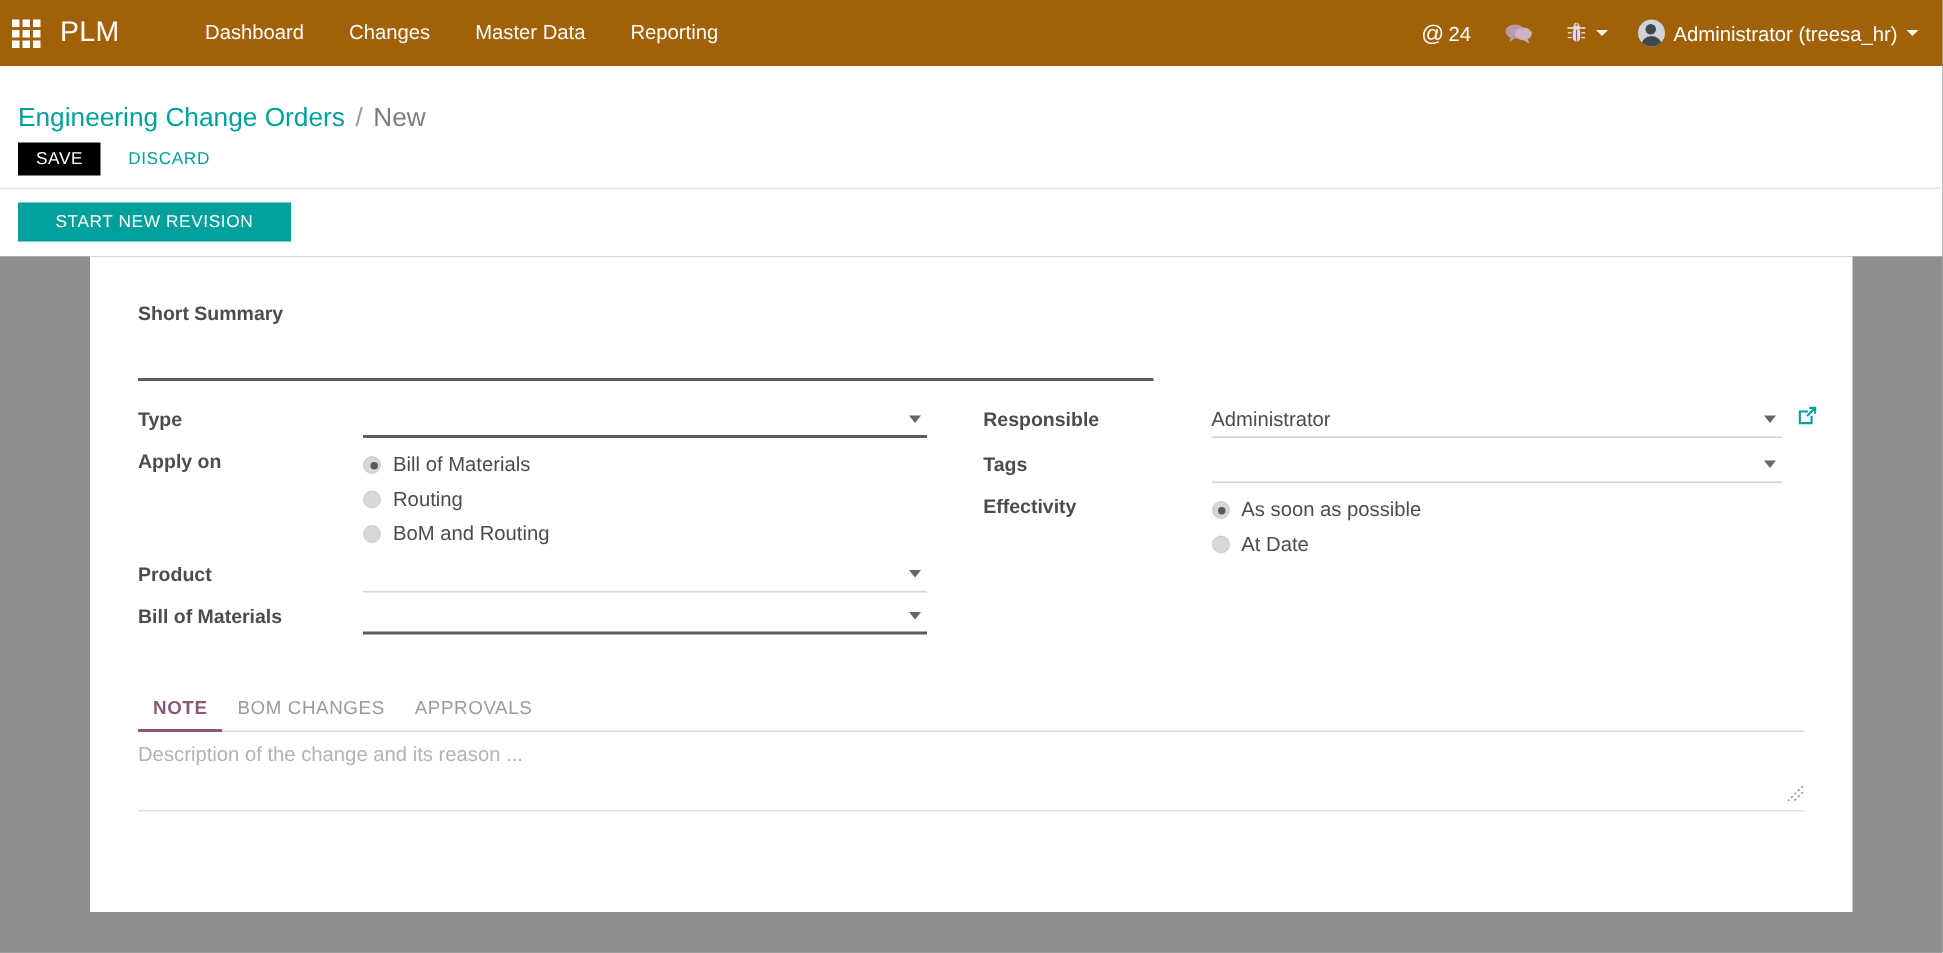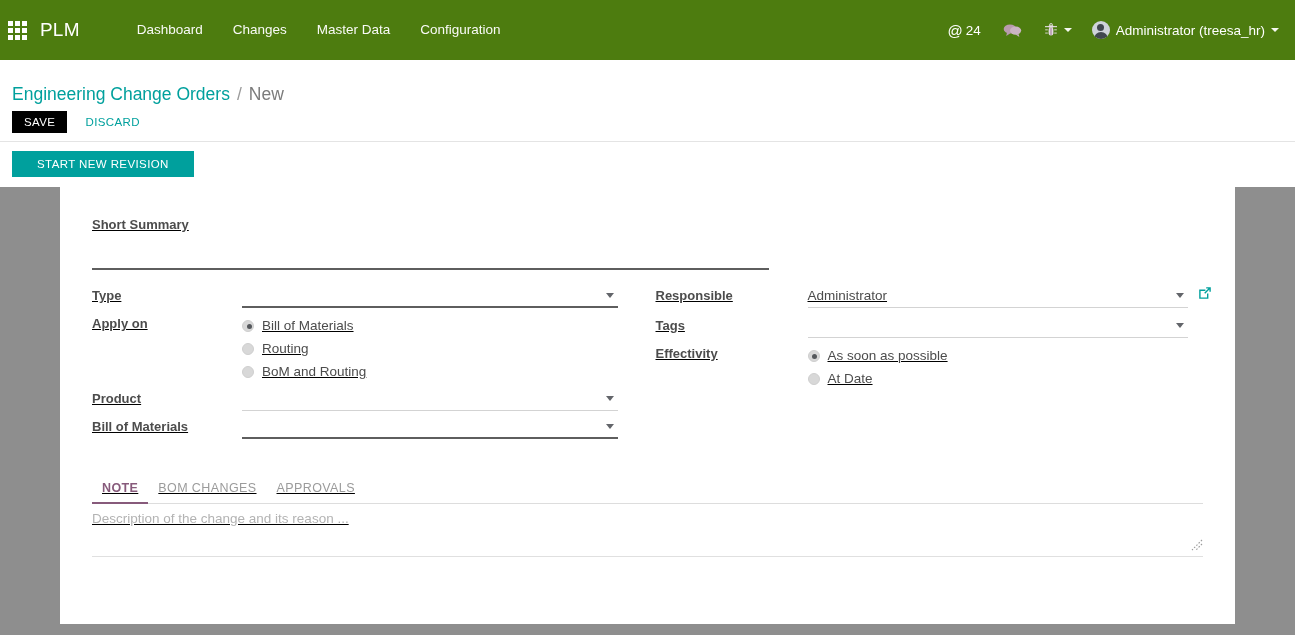--- a/index.html
+++ b/index.html
@@ -7,22 +7,22 @@
     margin: 0; padding: 0;
     width: 1295px; height: 635px;
     font-family: "Liberation Sans", sans-serif;
     font-size: 13px;
     background: #8e8e8e;
     overflow: hidden;
   }
 
   
   .navbar {
-    height: 60px;
-    background: #4d7c0f;
+    height: 44px;
+    background: #a16207;
     display: flex;
     align-items: center;
     color: #ffffff;
     position: relative;
   }
   .apps-grid {
     width: 34px; height: 44px;
     display: flex; align-items: center; justify-content: center;
     cursor: pointer;
   }
@@ -139,21 +139,21 @@
     background: #8e8e8e;
     height: 635px;
     padding: 0 60px;
   }
   .sheet {
     background: #ffffff;
     margin: 0 auto;
     padding: 22px 16px 16px 16px;
     height: 437px;
   }
-  .sheet-inner { padding: 8px 0 0 16px; text-decoration: underline; }
+  .sheet-inner { padding: 8px 0 0 16px; }
 
   
   .f-label {
     color: #4c4c4c;
     font-weight: bold;
     font-size: 13px;
     white-space: nowrap;
   }
 
   
@@ -296,21 +296,21 @@
         <i></i>
     </span>
   </div>
 
   <div class="brand">PLM</div>
 
   <div class="menu">
     <div class="menu-item">Dashboard</div>
     <div class="menu-item">Changes</div>
     <div class="menu-item">Master Data</div>
-    <div class="menu-item">Configuration</div>
+    <div class="menu-item">Reporting</div>
   </div>
 
   <div class="nav-right">
 
     <div class="mail-counter">
       <span class="at">@</span>
       <span>24</span>
     </div>
 
     <div class="chat-icon">

